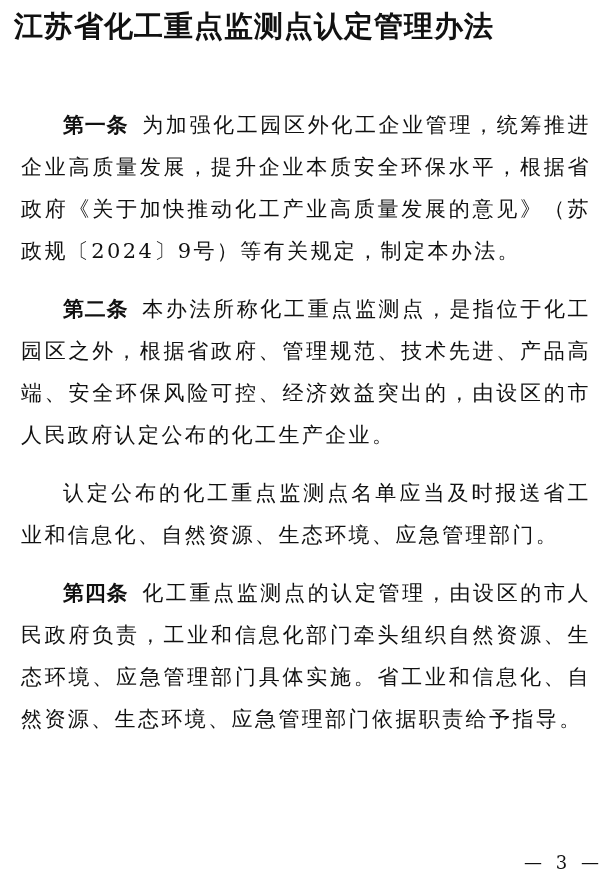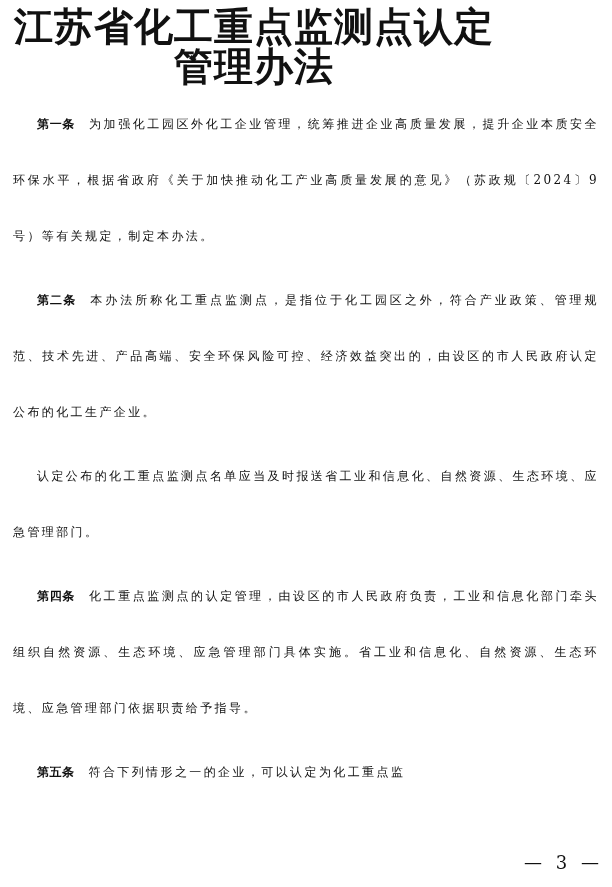--- a/index.html
+++ b/index.html
@@ -1,32 +1,31 @@
 <!DOCTYPE html>
 <html><head>
 <meta charset="utf-8">
 <style>
   html, body { margin: 0; padding: 0; background: #ffffff; }
   body { width: 612px; height: 887px; overflow: hidden; position: relative;
          font-family: "DejaVu Serif", "Liberation Serif", serif; color: #111; }
   .title { position: absolute; top: 6px; left: 0; width: 508px; text-align: center;
-           font-size: 39px; font-weight: bold; letter-spacing: 1px; line-height: 40px; }
+           font-size: 29px; font-weight: bold; letter-spacing: 1px; line-height: 40px; }
   .body { position: absolute; top: 88px; left: 5px; width: 602px; }
-  .para { font-size: 12px; line-height: 56px; margin: 8px; text-indent: 2em;
+  .para { font-size: 21px; line-height: 42px; margin: 16px; text-indent: 2em;
           text-align: justify; text-align-last: left; letter-spacing: 2.4px; }
   .art { font-family: "DejaVu Sans", "Liberation Sans", sans-serif; font-weight: bold;
          letter-spacing: 0.5px; margin-right: 14px; }
   .page-num { position: absolute; top: 852px; left: 524px; font-size: 18px; letter-spacing: 4px; }
 </style>
 </head>
 <body>
 
 <div class="title">江苏省化工重点监测点认定管理办法</div>
 
 <div class="body">
   <p class="para"><span class="art">第一条</span><span>为加强化工园区外化工企业管理，统筹推进企业高质量发展，提升企业本质安全环保水平，根据省政府《关于加快推动化工产业高质量发展的意见》（苏政规〔2024〕9号）等有关规定，制定本办法。</span></p>
-  <p class="para"><span class="art">第二条</span><span>本办法所称化工重点监测点，是指位于化工园区之外，符合产业政策、管理规范、技术先进、产品高端、安全环保风险可控、经济效益突出的，由设区的市人民政府认定公布的化工生产企业。</span></p>
+  <p class="para"><span class="art">第二条</span><span>本办法所称化工重点监测点，是指位于化工园区之外，根据省政府、管理规范、技术先进、产品高端、安全环保风险可控、经济效益突出的，由设区的市人民政府认定公布的化工生产企业。</span></p>
   <p class="para"><span>认定公布的化工重点监测点名单应当及时报送省工业和信息化、自然资源、生态环境、应急管理部门。</span></p>
   <p class="para"><span class="art">第四条</span><span>化工重点监测点的认定管理，由设区的市人民政府负责，工业和信息化部门牵头组织自然资源、生态环境、应急管理部门具体实施。省工业和信息化、自然资源、生态环境、应急管理部门依据职责给予指导。</span></p>
-  <p class="para"><span class="art">第五条</span><span>符合下列情形之一的企业，可以认定为化工重点监</span></p>
 </div>
 
 <div class="page-num">— 3 —</div>
 
 </body></html>

